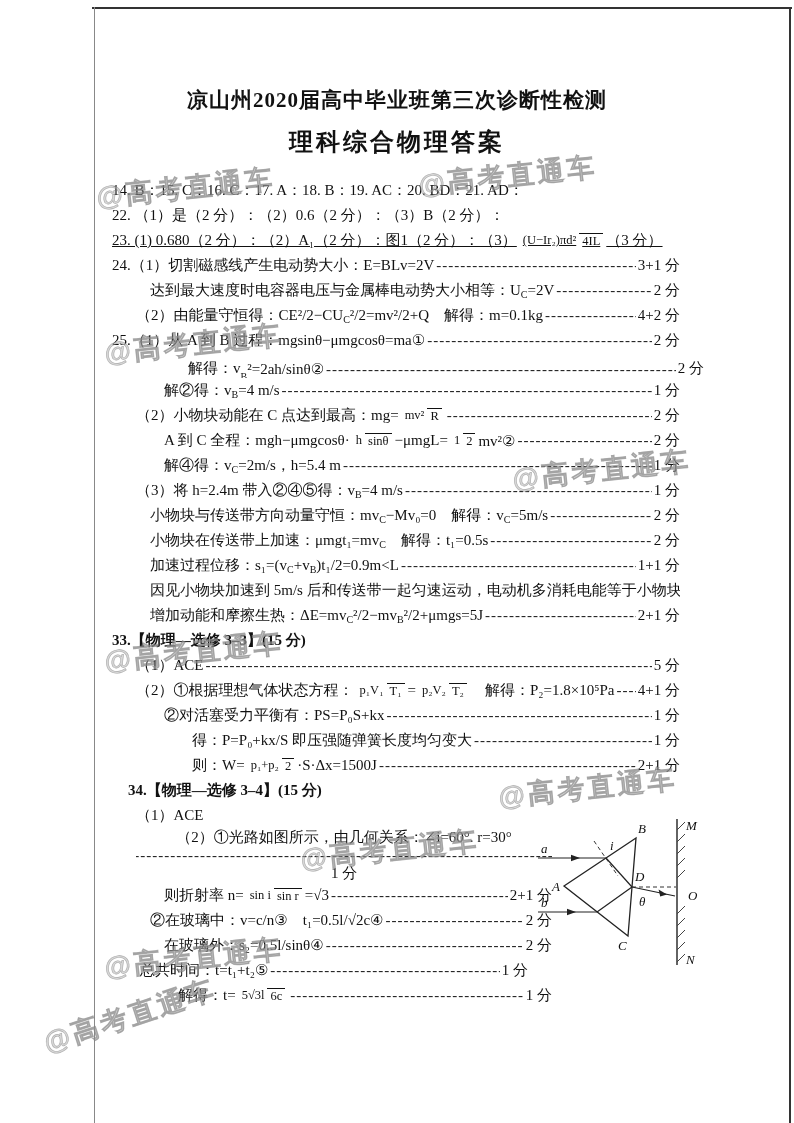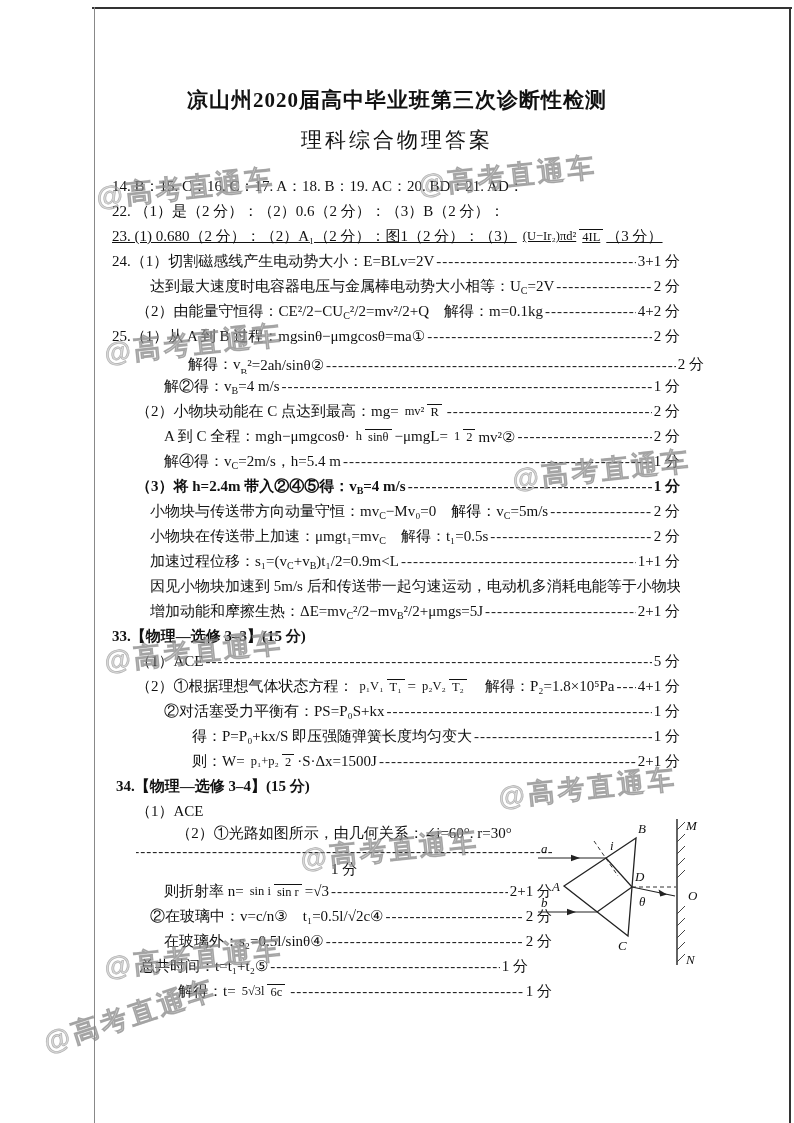--- a/index.html
+++ b/index.html
@@ -3,21 +3,21 @@
 <meta charset="utf-8">
 <style>
   html,body{margin:0;padding:0;background:#9a9a9a;}
   .page{position:relative;width:794px;height:1123px;margin:0 auto;background:#ffffff;
         overflow:hidden;font-family:"Liberation Serif","DejaVu Serif",serif;color:#111;}
   .border-top{position:absolute;left:92px;right:2px;top:7px;border-top:2px solid #333;}
   .border-left{position:absolute;left:94px;top:7px;bottom:0;border-left:1px solid #888;}
   .border-right{position:absolute;left:789px;top:7px;bottom:0;border-left:2px solid #333;}
   .header{position:relative;z-index:2;padding-top:44px;text-align:center;margin-top:42px;}
   .title{font-size:21px;font-weight:bold;letter-spacing:1px;}
-  .subtitle{font-size:21px;font-weight:normal;margin-top:12px;letter-spacing:3px;}
+  .subtitle{font-size:24px;font-weight:bold;margin-top:12px;letter-spacing:3px;}
   .lines{position:relative;z-index:2;padding:20px 2px 0 112px;}
   .line{display:flex;align-items:center;font-size:15px;min-height:25px;
         white-space:pre;overflow:hidden;width:568px;}
   .line .fill{flex:1 1 auto;min-width:0;overflow:hidden;white-space:nowrap;
         letter-spacing:1px;margin:0 2px;color:#222;}
   .frac{display:inline-flex;align-items:center;
         margin:0 3px;font-size:12.5px;line-height:1.15;text-align:center;}
   .frac .den{border-top:1px solid #111;padding:0 3px;}
   .frac .num{padding:0 3px;}
   .subsc{font-size:10px;transform:translateY(4px);}
@@ -48,33 +48,33 @@
       <div class="line" style="margin-left: 0px; width: 568px; text-decoration: underline;"><span>23. (1) 0.680（2 分）：（2）A₁（2 分）：图1（2 分）：（3）</span><span class="frac"><span class="num">(U−Ir₂)πd²</span><span class="den">4IL</span></span><span>（3 分）</span></div>
       <div class="line" style="margin-left: 0px; width: 568px;"><span>24.（1）切割磁感线产生电动势大小：E=BLv=2V</span><span class="fill">--------------------------------------------------------------------------------------------------------------------------------------------------------------------------------------------------------</span><span>3+1 分</span></div>
       <div class="line" style="margin-left: 38px; width: 530px;"><span>达到最大速度时电容器电压与金属棒电动势大小相等：U</span><span class="subsc">C</span><span>=2V</span><span class="fill">--------------------------------------------------------------------------------------------------------------------------------------------------------------------------------------------------------</span><span>2 分</span></div>
       <div class="line" style="margin-left: 24px; width: 544px;"><span>（2）由能量守恒得：CE²/2−CU</span><span class="subsc">C</span><span>²/2=mv²/2+Q　解得：m=0.1kg</span><span class="fill">--------------------------------------------------------------------------------------------------------------------------------------------------------------------------------------------------------</span><span>4+2 分</span></div>
       <div class="line" style="margin-left: 0px; width: 568px;"><span>25.（1）从 A 到 B 过程：mgsinθ−μmgcosθ=ma①</span><span class="fill">--------------------------------------------------------------------------------------------------------------------------------------------------------------------------------------------------------</span><span>2 分</span></div>
       <div class="line" style="margin-left: 76px; width: 516px; align-items: flex-end;"><span>解得：v</span><span class="subsc">B</span><span>²=2ah/sinθ②</span><span class="fill">--------------------------------------------------------------------------------------------------------------------------------------------------------------------------------------------------------</span><span>2 分</span></div>
       <div class="line" style="margin-left: 52px; width: 516px; align-items: center;"><span>解②得：v</span><span class="subsc">B</span><span>=4 m/s</span><span class="fill">--------------------------------------------------------------------------------------------------------------------------------------------------------------------------------------------------------</span><span>1 分</span></div>
       <div class="line" style="margin-left: 24px; width: 544px;"><span>（2）小物块动能在 C 点达到最高：mg=</span><span class="frac"><span class="num">mv²</span><span class="den">R</span></span><span class="fill">--------------------------------------------------------------------------------------------------------------------------------------------------------------------------------------------------------</span><span>2 分</span></div>
       <div class="line" style="margin-left: 52px; width: 516px;"><span>A 到 C 全程：mgh−μmgcosθ·</span><span class="frac"><span class="num">h</span><span class="den">sinθ</span></span><span>−μmgL=</span><span class="frac"><span class="num">1</span><span class="den">2</span></span><span>mv²②</span><span class="fill">--------------------------------------------------------------------------------------------------------------------------------------------------------------------------------------------------------</span><span>2 分</span></div>
       <div class="line" style="margin-left: 52px; width: 516px;"><span>解④得：v</span><span class="subsc">C</span><span>=2m/s，h=5.4 m</span><span class="fill">--------------------------------------------------------------------------------------------------------------------------------------------------------------------------------------------------------</span><span>1 分</span></div>
-      <div class="line" style="margin-left: 24px; width: 544px; font-weight: bold;"><span>（3）将 h=2.4m 带入②④⑤得：v</span><span class="subsc">B</span><span>=4 m/s</span><span class="fill">--------------------------------------------------------------------------------------------------------------------------------------------------------------------------------------------------------</span><span>1 分</span></div>
+      <div class="line" style="margin-left: 24px; width: 544px;"><span>（3）将 h=2.4m 带入②④⑤得：v</span><span class="subsc">B</span><span>=4 m/s</span><span class="fill">--------------------------------------------------------------------------------------------------------------------------------------------------------------------------------------------------------</span><span>1 分</span></div>
       <div class="line" style="margin-left: 38px; width: 530px;"><span>小物块与传送带方向动量守恒：mv</span><span class="subsc">C</span><span>−Mv₀=0　解得：v</span><span class="subsc">C</span><span>=5m/s</span><span class="fill">--------------------------------------------------------------------------------------------------------------------------------------------------------------------------------------------------------</span><span>2 分</span></div>
       <div class="line" style="margin-left: 38px; width: 530px; justify-content: center;"><span>小物块在传送带上加速：μmgt₁=mv</span><span class="subsc">C</span><span>　解得：t₁=0.5s</span><span class="fill">--------------------------------------------------------------------------------------------------------------------------------------------------------------------------------------------------------</span><span>2 分</span></div>
       <div class="line" style="margin-left: 38px; width: 530px;"><span>加速过程位移：s₁=(v</span><span class="subsc">C</span><span>+v</span><span class="subsc">B</span><span>)t₁/2=0.9m&lt;L</span><span class="fill">--------------------------------------------------------------------------------------------------------------------------------------------------------------------------------------------------------</span><span>1+1 分</span></div>
       <div class="line" style="margin-left: 38px; width: 530px;"><span>因见小物块加速到 5m/s 后和传送带一起匀速运动，电动机多消耗电能等于小物块</span></div>
       <div class="line" style="margin-left: 38px; width: 530px;"><span>增加动能和摩擦生热：ΔE=mv</span><span class="subsc">C</span><span>²/2−mv</span><span class="subsc">B</span><span>²/2+μmgs=5J</span><span class="fill">--------------------------------------------------------------------------------------------------------------------------------------------------------------------------------------------------------</span><span>2+1 分</span></div>
       <div class="line" style="margin-left: 0px; width: 568px; font-weight: bold;"><span>33.【物理—选修 3–3】(15 分)</span></div>
       <div class="line" style="margin-left: 24px; width: 544px;"><span>（1）ACE</span><span class="fill">--------------------------------------------------------------------------------------------------------------------------------------------------------------------------------------------------------</span><span>5 分</span></div>
       <div class="line" style="margin-left: 24px; width: 544px;"><span>（2）①根据理想气体状态方程：</span><span class="frac"><span class="num">p₁V₁</span><span class="den">T₁</span></span><span>=</span><span class="frac"><span class="num">p₂V₂</span><span class="den">T₂</span></span><span>　解得：P₂=1.8×10⁵Pa</span><span class="fill">--------------------------------------------------------------------------------------------------------------------------------------------------------------------------------------------------------</span><span>4+1 分</span></div>
       <div class="line" style="margin-left: 52px; width: 516px;"><span>②对活塞受力平衡有：PS=P₀S+kx</span><span class="fill">--------------------------------------------------------------------------------------------------------------------------------------------------------------------------------------------------------</span><span>1 分</span></div>
       <div class="line" style="margin-left: 80px; width: 488px;"><span>得：P=P₀+kx/S 即压强随弹簧长度均匀变大</span><span class="fill">--------------------------------------------------------------------------------------------------------------------------------------------------------------------------------------------------------</span><span>1 分</span></div>
       <div class="line" style="margin-left: 80px; width: 488px;"><span>则：W=</span><span class="frac"><span class="num">p₁+p₂</span><span class="den">2</span></span><span>·S·Δx=1500J</span><span class="fill">--------------------------------------------------------------------------------------------------------------------------------------------------------------------------------------------------------</span><span>2+1 分</span></div>
-      <div class="line" style="margin-left: 4px; width: 568px; font-weight: bold;"><span>34.【物理—选修 3–4】(15 分)</span></div>
+      <div class="line" style="margin-left: 16px; width: 568px; font-weight: bold;"><span>34.【物理—选修 3–4】(15 分)</span></div>
       <div class="line" style="margin-left: 24px; width: 544px;"><span>（1）ACE</span></div>
       <div class="line" style="margin-left: 24px; width: 416px; flex-direction: column;"><span>（2）①光路如图所示，由几何关系：∠i=60°. r=30°</span><span class="fill">--------------------------------------------------------------------------------------------------------------------------------------------------------------------------------------------------------</span><span>1 分</span></div>
       <div class="line" style="margin-left: 52px; width: 388px;"><span>则折射率 n=</span><span class="frac"><span class="num">sin i</span><span class="den">sin r</span></span><span>=√3</span><span class="fill">--------------------------------------------------------------------------------------------------------------------------------------------------------------------------------------------------------</span><span>2+1 分</span></div>
       <div class="line" style="margin-left: 38px; width: 402px;"><span>②在玻璃中：v=c/n③　t₁=0.5l/√2c④</span><span class="fill">--------------------------------------------------------------------------------------------------------------------------------------------------------------------------------------------------------</span><span>2 分</span></div>
       <div class="line" style="margin-left: 52px; width: 388px;"><span>在玻璃外：s₂=0.5l/sinθ④</span><span class="fill">--------------------------------------------------------------------------------------------------------------------------------------------------------------------------------------------------------</span><span>2 分</span></div>
       <div class="line" style="margin-left: 28px; width: 388px;"><span>总共时间：t=t₁+t₂⑤</span><span class="fill">--------------------------------------------------------------------------------------------------------------------------------------------------------------------------------------------------------</span><span>1 分</span></div>
       <div class="line" style="margin-left: 66px; width: 374px;"><span>解得：t=</span><span class="frac"><span class="num">5√3l</span><span class="den">6c</span></span><span class="fill">--------------------------------------------------------------------------------------------------------------------------------------------------------------------------------------------------------</span><span>1 分</span></div>
     </div>
 
   <div id="wm-layer">

